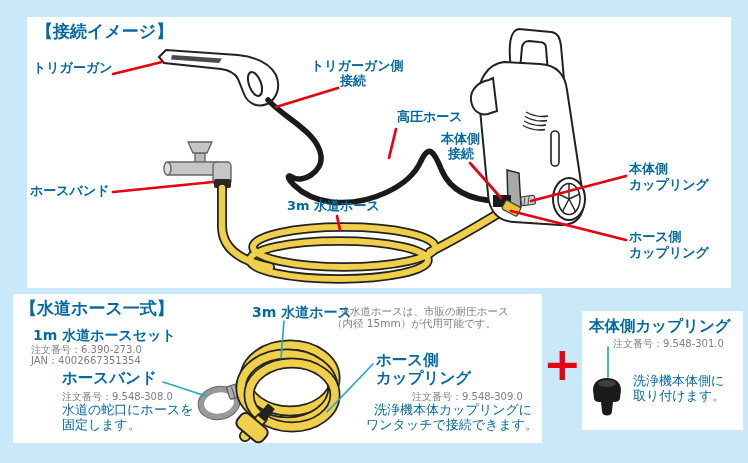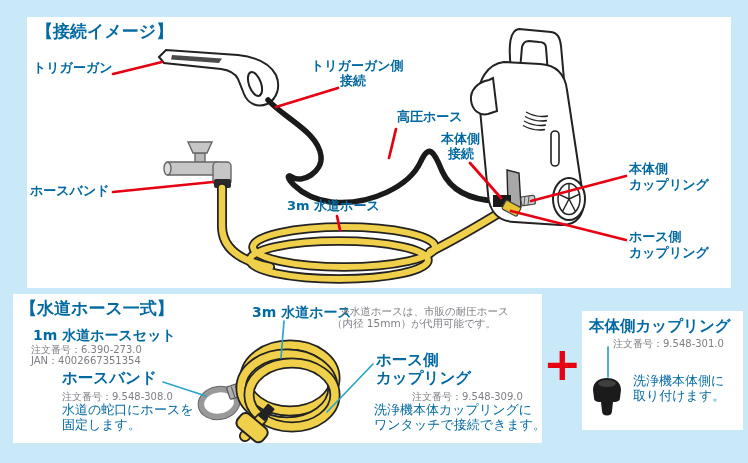--- a/index.html
+++ b/index.html
@@ -163,20 +163,20 @@
 <div class="lbl ord" style="left:62px;top:391px;">注文番号：9.548-308.0</div>
 <div class="lbl desc" style="left:62px;top:403px;">水道の蛇口にホースを</div>
 <div class="lbl desc" style="left:62px;top:418px;">固定します。</div>
 <div class="lbl t14" style="left:252px;top:304px;">3m 水道ホース</div>
 <div class="lbl note" style="left:341px;top:305px;">※水道ホースは、市販の耐圧ホース</div>
 <div class="lbl note" style="left:332px;top:317px;">（内径 15mm）が代用可能です。</div>
 <div class="lbl t15" style="left:376px;top:352px;">ホース側</div>
 <div class="lbl t15" style="left:376px;top:370px;">カップリング</div>
 <div class="lbl ord" style="left:376px;top:391px;margin-left:36px;">注文番号：9.548-309.0</div>
 <div class="lbl desc" style="left:374px;top:403px;">洗浄機本体カップリングに</div>
-<div class="lbl desc" style="left:374px;top:418px;text-align:right;">ワンタッチで接続できます。</div>
+<div class="lbl desc" style="left:366px;top:418px;text-align:right;">ワンタッチで接続できます。</div>
 
 <div class="lbl t15" style="left:589px;top:318px;">本体側カップリング</div>
 <div class="lbl ord" style="left:613px;top:338px;">注文番号：9.548-301.0</div>
 <div class="lbl desc" style="left:633px;top:374px;">洗浄機本体側に</div>
 <div class="lbl desc" style="left:633px;top:389px;">取り付けます。</div>
 
 <div class="lbl plus" style="left:543px;top:341px;">+</div>
 
 </body></html>

